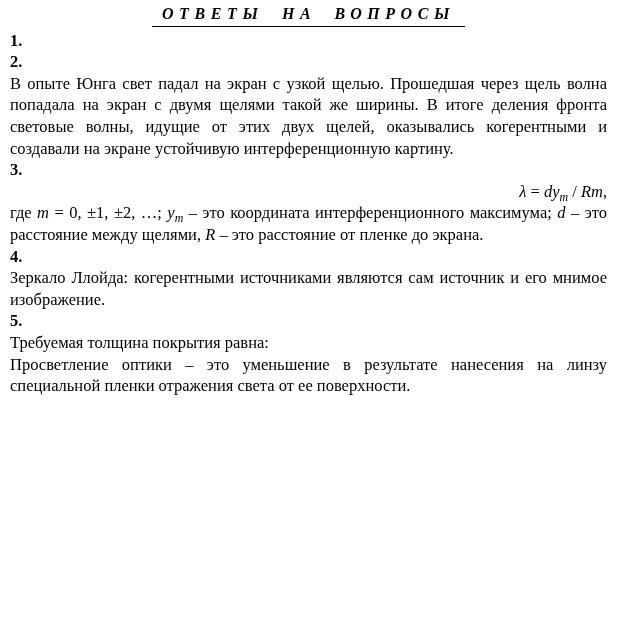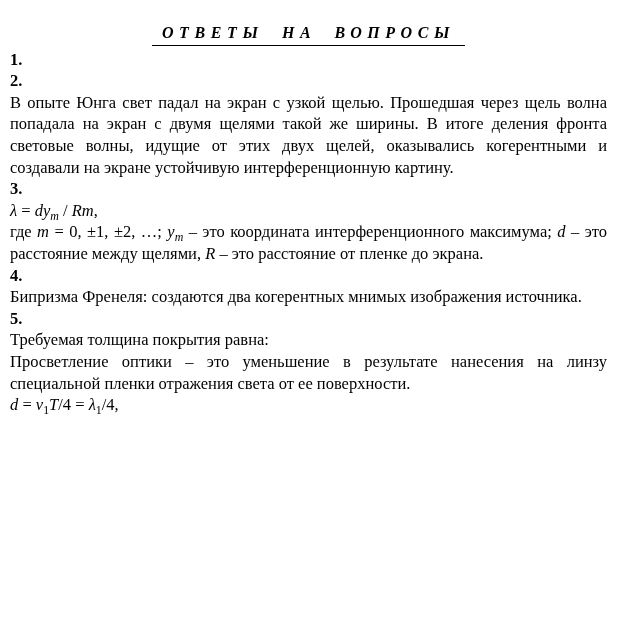--- a/index.html
+++ b/index.html
@@ -10,21 +10,21 @@
   body {
     width: 617px;
     height: 633px;
     overflow: hidden;
     color: #000000;
     font-family: "Liberation Serif", "DejaVu Serif", serif;
     font-size: 16.5px;
     line-height: 21.6px;
   }
   .page {
-    padding: 22px 10px 0 10px;
+    padding: 3px 10px 0 10px;
     box-sizing: border-box;
     width: 617px;
     height: 512px;
   }
   .doc-title-wrap {
     text-align: center;
     margin-bottom: 3px;
   }
   .doc-title {
     display: inline-block;
@@ -36,21 +36,21 @@
     border-bottom: 1.5px solid #000;
     padding: 0 10px 1px 10px;
   }
   .sec-num {
     font-weight: bold;
   }
   .para {
     text-align: justify;
   }
   .formula {
-    text-align: left;
+    text-align: right;
   }
   .it {
     font-style: italic;
   }
   sub {
     font-size: 0.72em;
     line-height: 0;
   }
 </style>
 </head>
@@ -68,22 +68,21 @@
         <div class="sec-num">2.</div>
         <div class="para"><span>В опыте Юнга свет падал на экран с узкой щелью. Прошедшая через щель волна попадала на экран с двумя щелями такой же ширины. В итоге деления фронта световые волны, идущие от этих двух щелей, оказывались когерентными и создавали на экране устойчивую интерференционную картину.</span></div>
       </div>
       <div>
         <div class="sec-num">3.</div>
         <div class="formula"><span class="it">λ</span><span> = </span><span class="it">dy</span><sub class="it">m</sub><span> / </span><span class="it">Rm</span><span>,</span></div>
         <div class="para"><span>где </span><span class="it">m</span><span> = 0, ±1, ±2, …; </span><span class="it">y</span><sub class="it">m</sub><span> – это координата интерференционного максимума; </span><span class="it">d</span><span> – это расстояние между щелями, </span><span class="it">R</span><span> – это расстояние от пленке до экрана.</span></div>
       </div>
       <div>
         <div class="sec-num">4.</div>
-        <div class="para"><span>Бипризма Френеля: создаются два когерентных мнимых изображения источника.</span></div>
+        <div class="para"><span>Зеркало Ллойда: когерентными источниками являются сам источник и его мнимое изображение.</span></div>
       </div>
       <div>
         <div class="sec-num">5.</div>
         <div class="para"><span>Требуемая толщина покрытия равна:</span></div>
         <div class="para"><span>Просветление оптики – это уменьшение в результате нанесения на линзу специальной пленки отражения света от ее поверхности.</span></div>
-        <div class="formula"><span class="it">d</span><span> = </span><span class="it">v</span><sub>1</sub><span class="it">T</span><span>/4 = </span><span class="it">λ</span><sub>1</sub><span>/4,</span></div>
       </div>
     </div>
 </div>
 
 </body></html>

